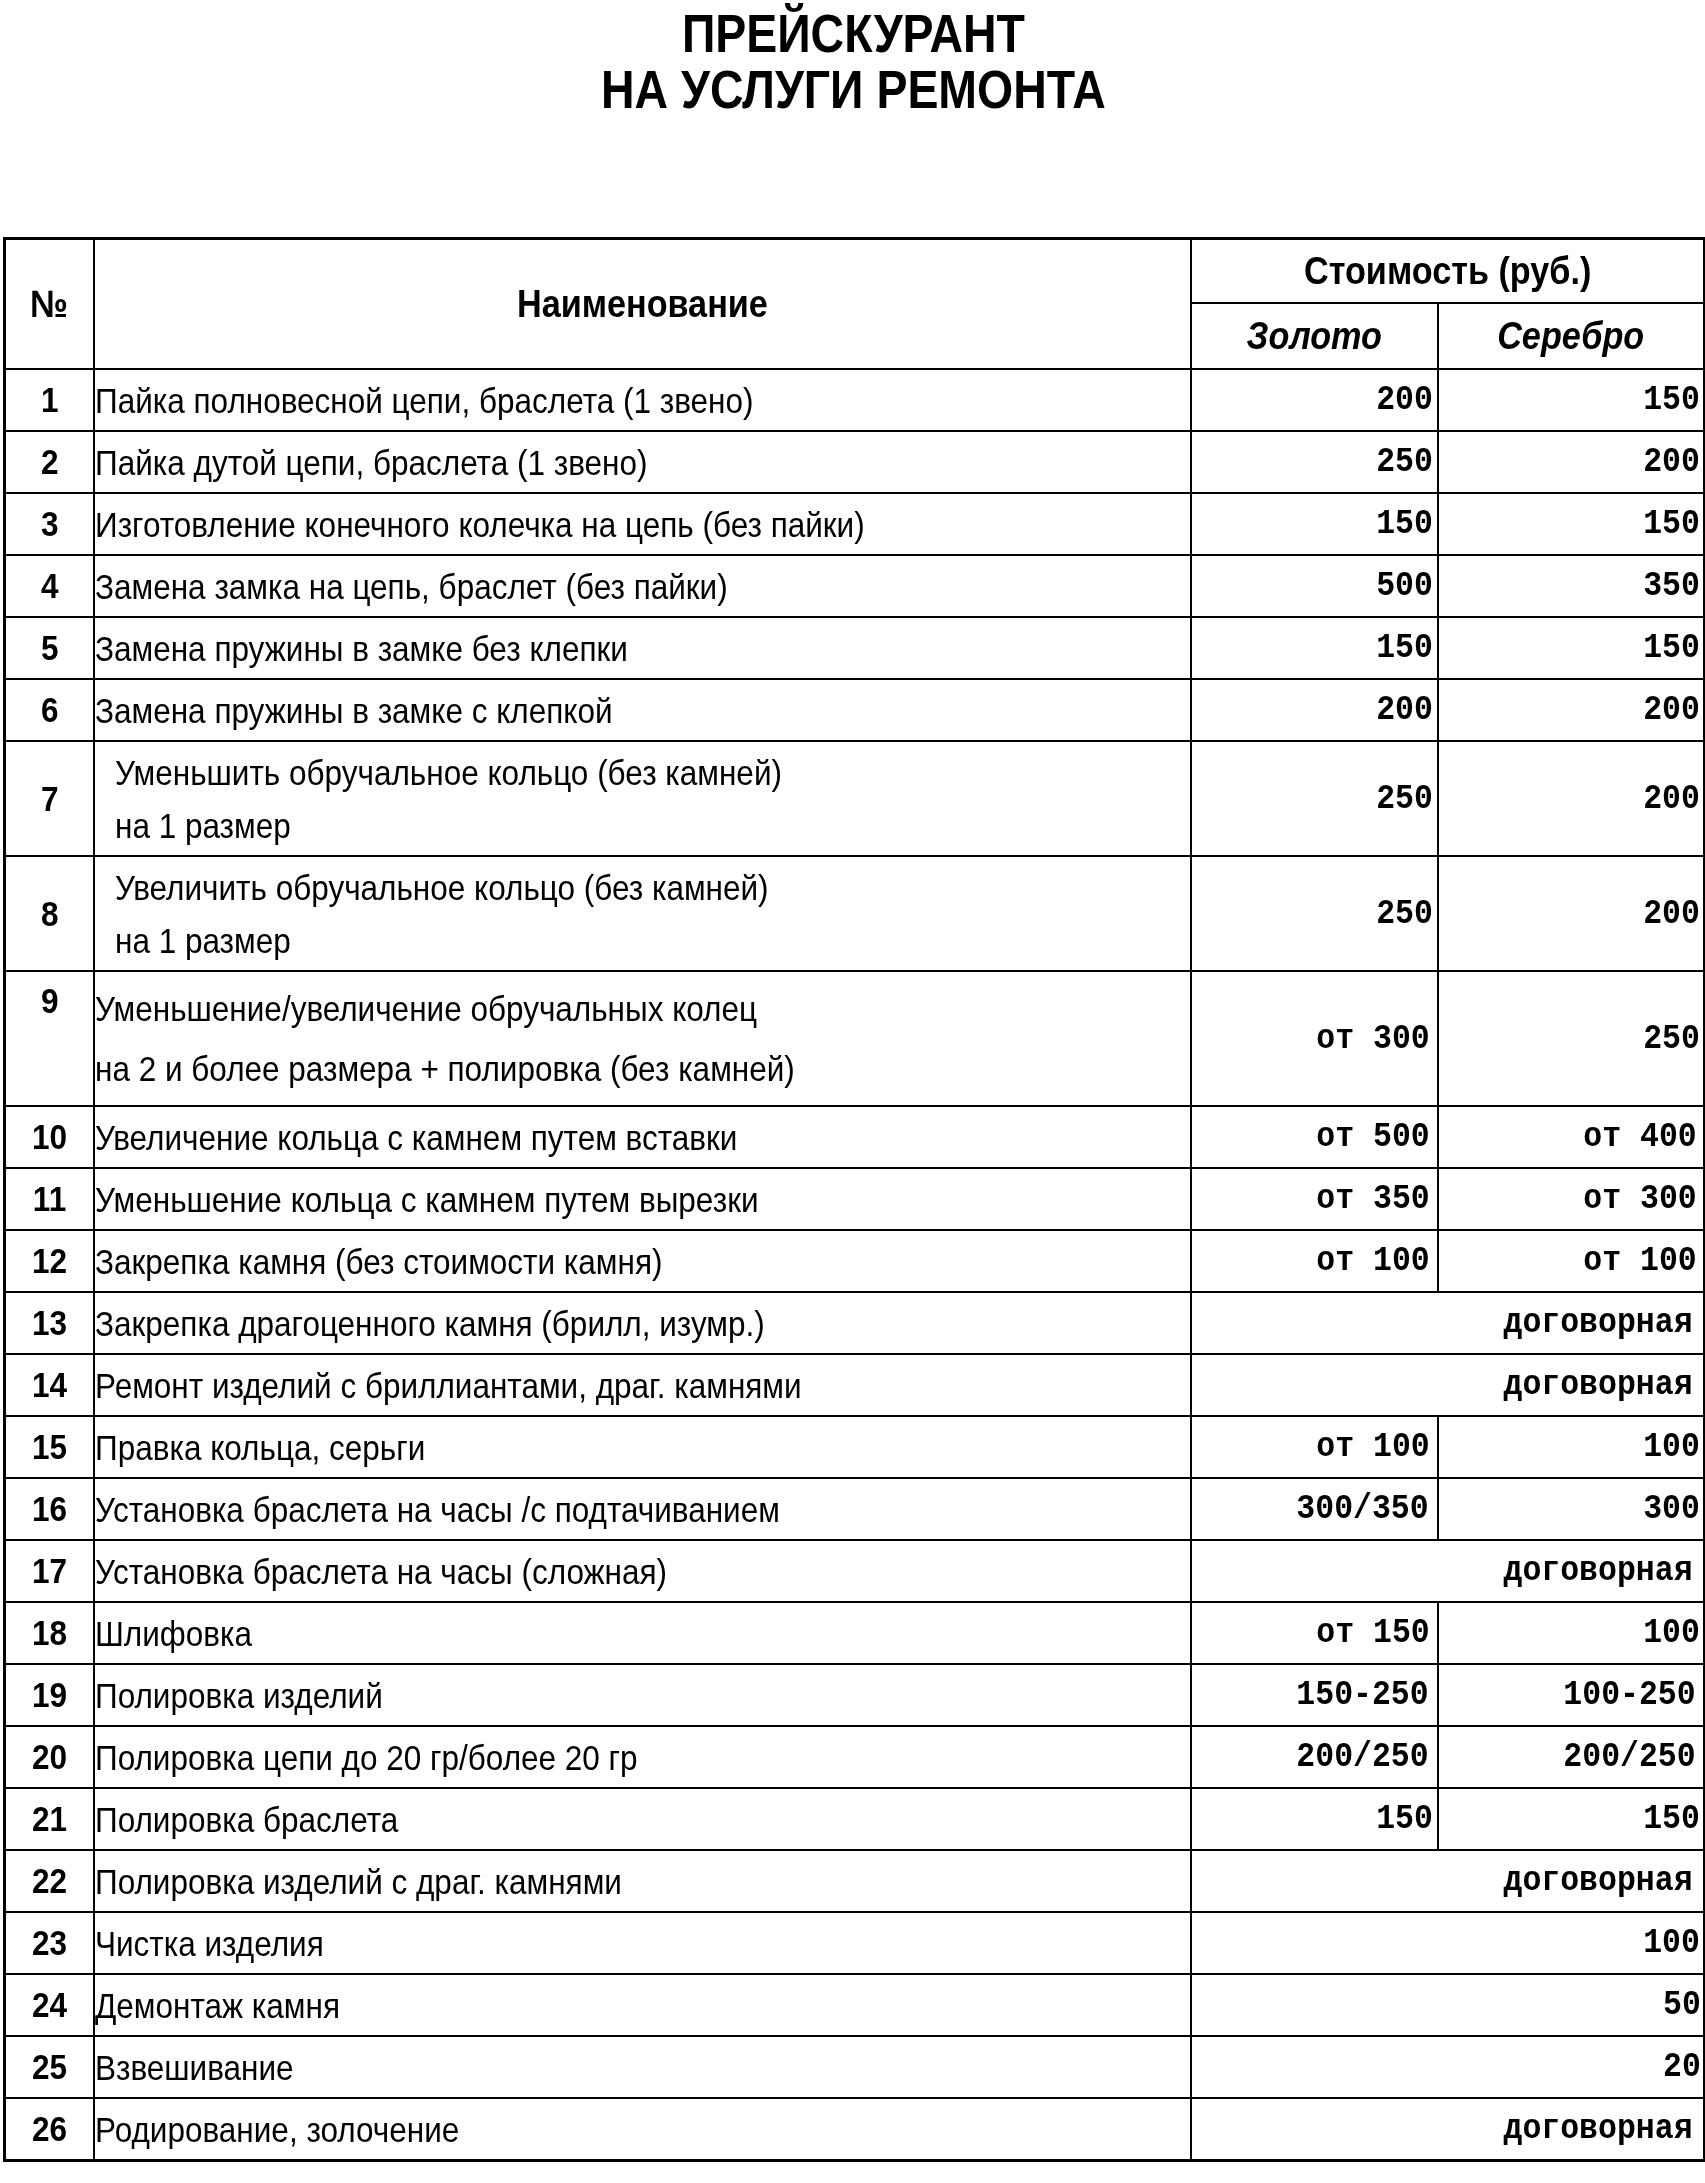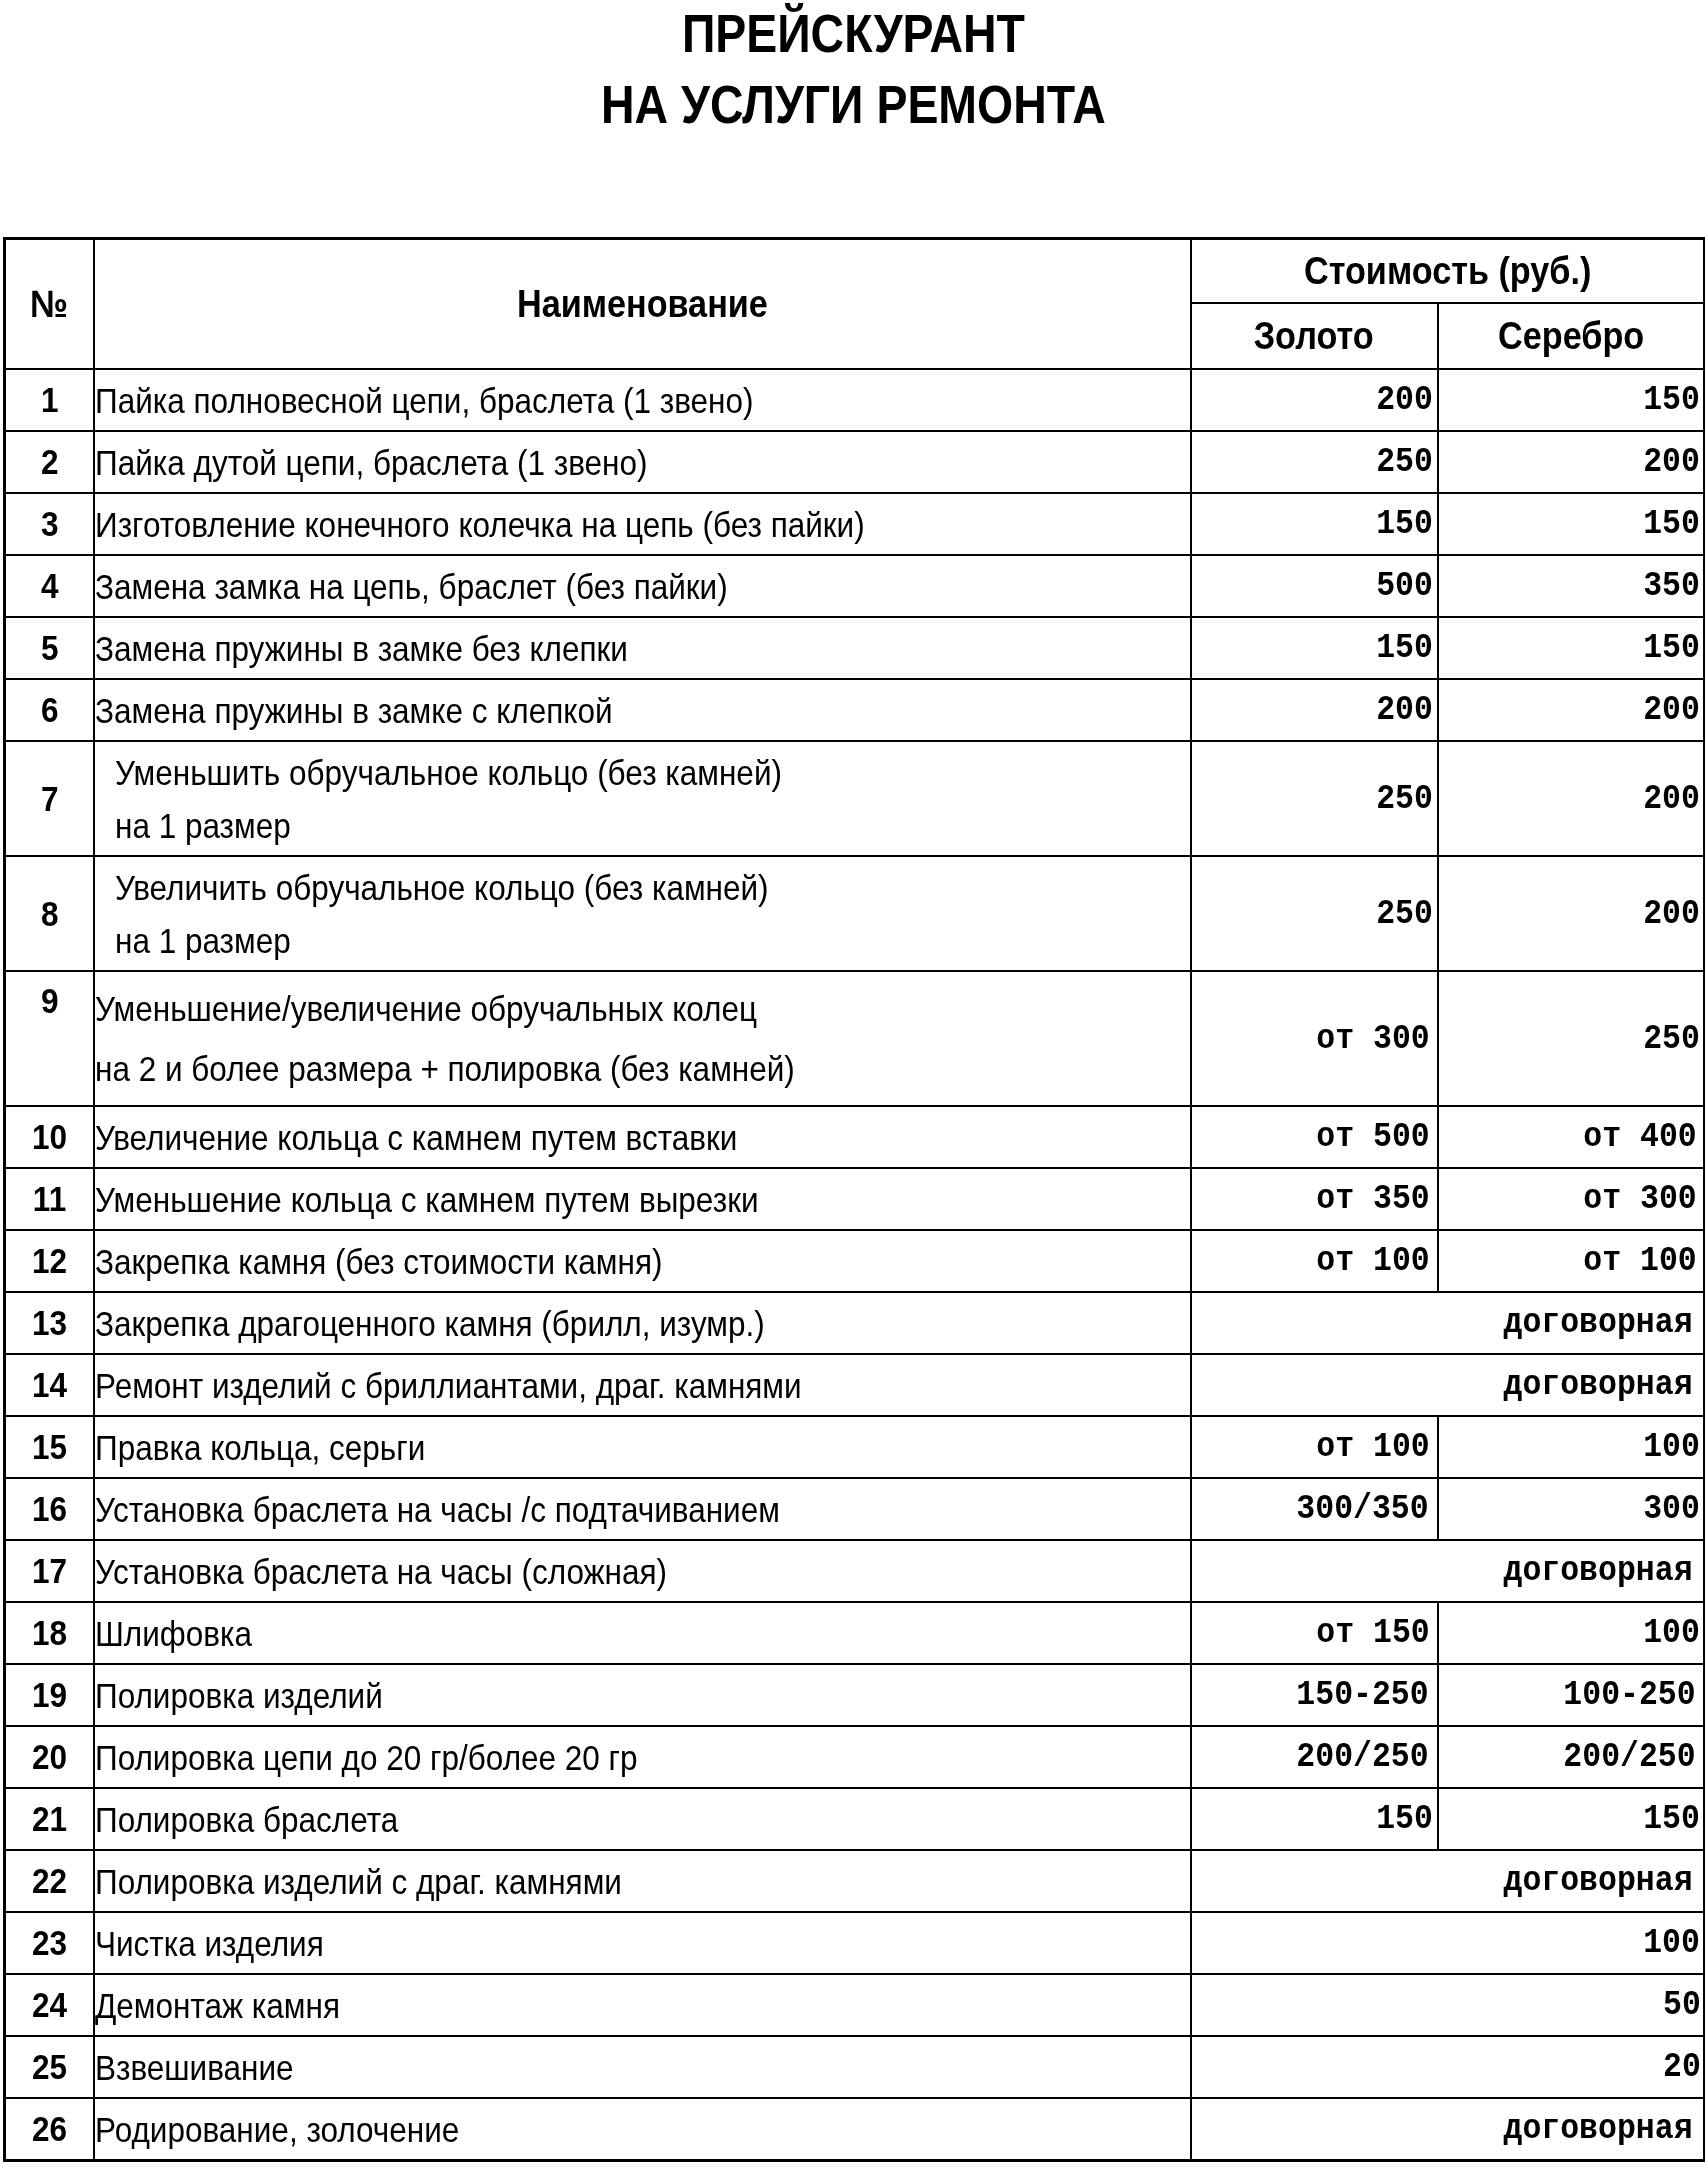--- a/index.html
+++ b/index.html
@@ -2,33 +2,33 @@
 <html style="font-size:12px"><head>
 <meta charset="utf-8">
 <style>
   html, body { margin: 0; padding: 0; background: #ffffff; }
   body { width: 1706px; height: 2183px; position: relative; overflow: hidden;
          font-family: "Liberation Sans", "DejaVu Sans", sans-serif; color: #000; }
   .title { position: absolute; left: 0; width: 1706px; text-align: center;
            font-weight: bold; font-size: 54px; line-height: 1; }
   .title span { display: inline-block; transform: scaleX(0.86); transform-origin: center; }
   #t1 { top: 6px; }
-  #t2 { top: 77px; }
+  #t2 { top: 62px; }
   table.price { position: absolute; left: 3px; top: 237px; width: 1699px;
                 border-collapse: collapse; table-layout: fixed; }
   table.price td, table.price th { border: 2.3px solid #000; padding: 0; }
   table.price { border: 3px solid #000; }
   col.c-no { width: 89px; }
   col.c-name { width: 1097px; }
   col.c-gold { width: 247px; }
   col.c-silver { width: 267px; }
   th { font-weight: bold; font-size: 38px; }
   .th-no, .th-name { height: 128px; }
   .th-cost { height: 62px; border-radius: 10px; }
-  .th-sub { height: 63px; }
+  .th-sub { height: 63px; font-style: italic; }
   td { font-size: 35px; height: 60px; }
   td.no { text-align: center; font-weight: bold; }
   td.no.top { vertical-align: top; padding-top: 9px; }
   td.name { padding-left: 15px; line-height: 53px; }
   td.val { text-align: right; font-weight: bold; font-family: Liberation Mono, monospace; }
   .cond { display: inline-block; transform: scaleX(0.9); transform-origin: left center; white-space: nowrap; }
   .condc { display: inline-block; transform: scaleX(0.9); transform-origin: center; white-space: nowrap; }
   tr.tall td { height: 113px; }
   tr.tall td.name { line-height: 53px; padding-left: 20px; }
   tr.xtall td { height: 124px; }

